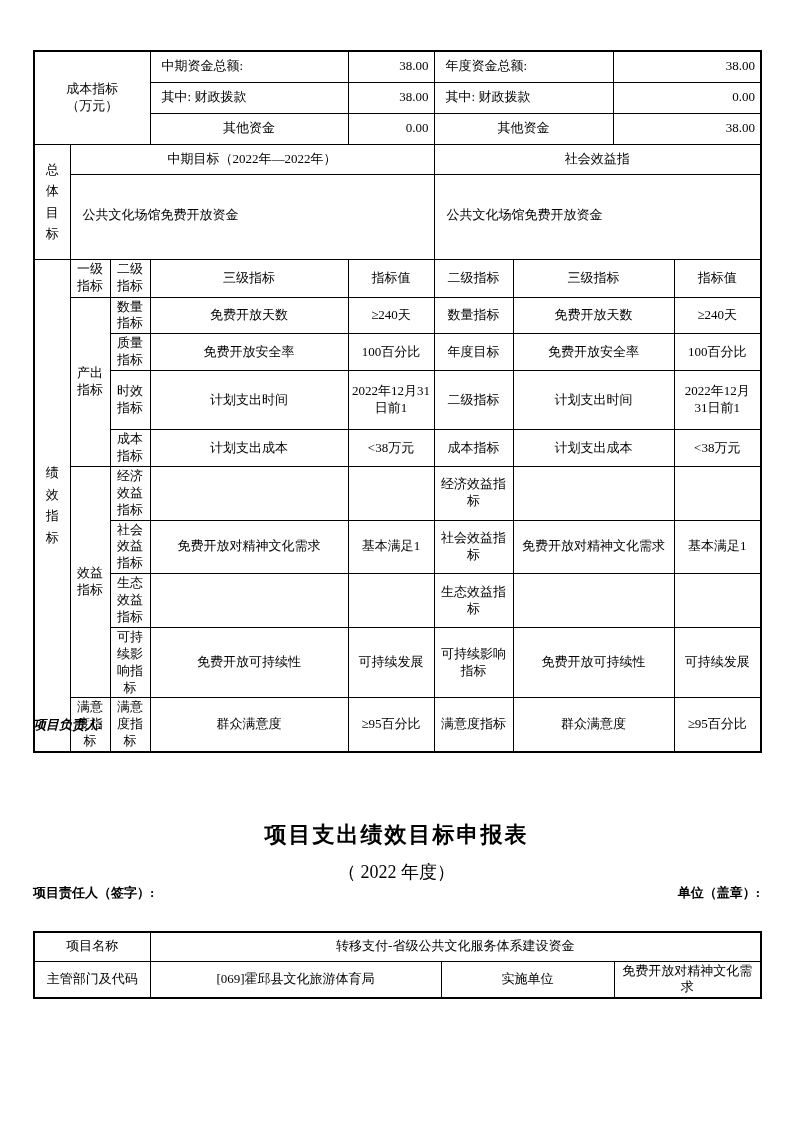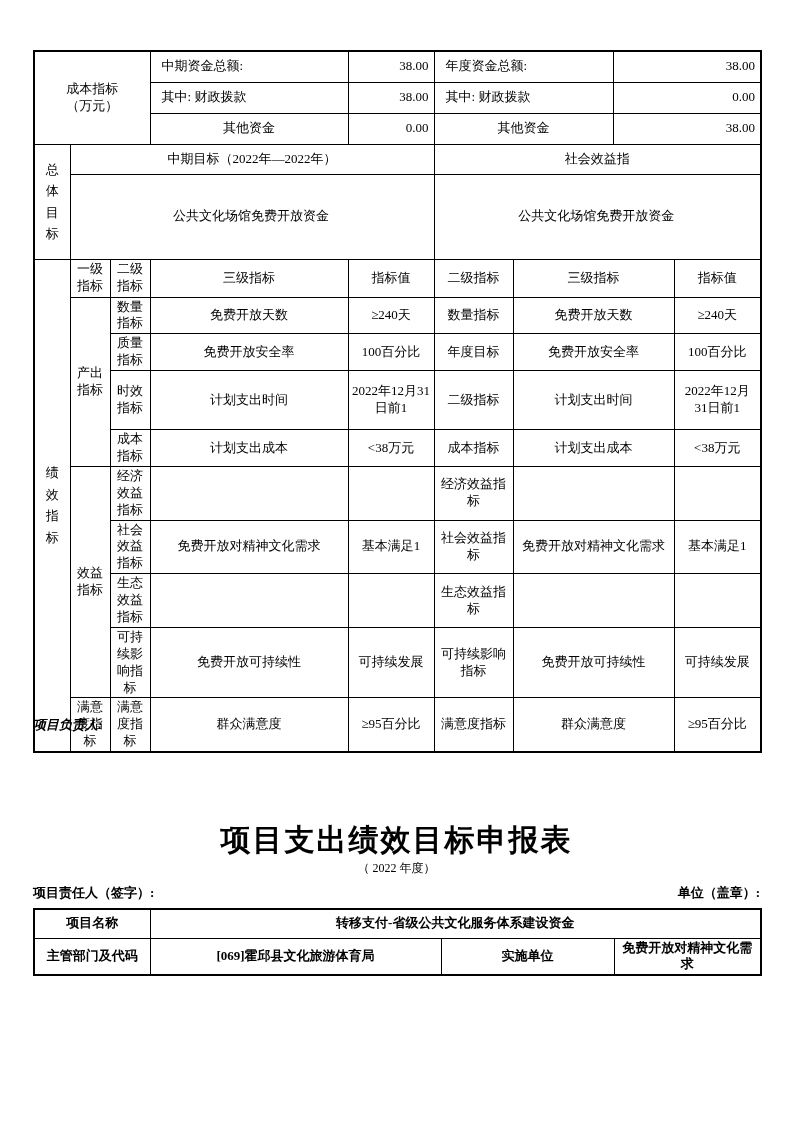--- a/index.html
+++ b/index.html
@@ -3,42 +3,42 @@
 <meta charset="utf-8">
 <style>
   html,body { margin:0; padding:0; background:#e8e8e8; }
   .page {
     position:relative; width:793px; height:1122px; margin:0 auto;
     background:#ffffff; color:#000;
     font-family:"Liberation Serif","DejaVu Serif",serif;
   }
   table { border-collapse:collapse; table-layout:fixed; background:#fff; }
   .main-table { position:absolute; left:33px; top:50px; width:727px; border:2px solid #000; }
-  .bottom-table { position:absolute; left:33px; top:908px; width:727px; border:2px solid #000;font-weight:bold; }
+  .bottom-table { position:absolute; left:33px; top:931px; width:727px; border:2px solid #000; }
   td {
     border:1px solid #000; font-size:13px; line-height:1.3;
     text-align:center; vertical-align:middle; padding:1px 2px;
     white-space:pre-line; overflow:hidden;
   }
   td.al { text-align:left; padding-left:11px; }
   td.ar { text-align:right; padding-right:5px; }
-  td.goal-content { text-align:center; padding-left:0; }
+  td.goal-content { text-align:left; padding-left:12px;font-family:Liberation Mono, monospace; }
   td.vlabel { line-height:1.65; font-size:13px; }
   .manager-line {
     position:absolute; left:33px; top:716px;
     font-size:13px; font-weight:bold;font-style:italic;
   }
   .doc-title {
     position:absolute; left:0; top:820px; width:100%;
     text-align:center; font-family:"Liberation Sans","DejaVu Sans",sans-serif;
-    font-size:30px; font-weight:bold; letter-spacing:2px;
+    font-size:22px; font-weight:bold; letter-spacing:2px;
   }
   .doc-subtitle {
     position:absolute; left:0; top:860px; width:100%;
-    text-align:center; font-size:12px;
+    text-align:center; font-size:18px;
   }
   .sign-row {
     position:absolute; left:33px; top:884px; width:727px;
     display:flex; justify-content:space-between;
     font-size:13px; font-weight:bold;
   }
 </style>
 </head>
 <body>
 

